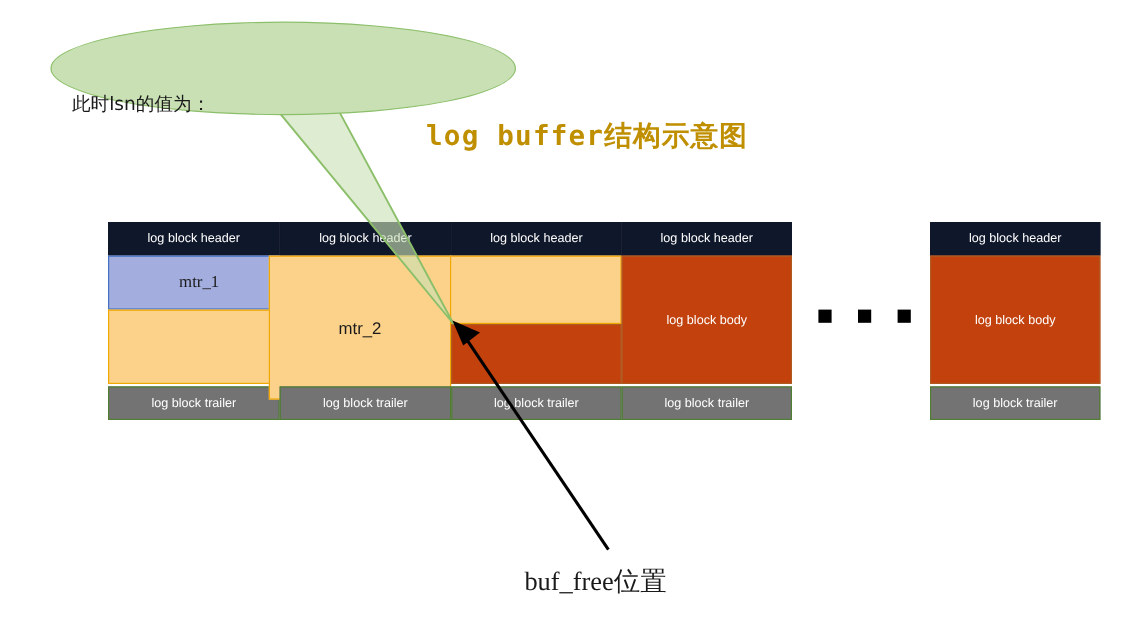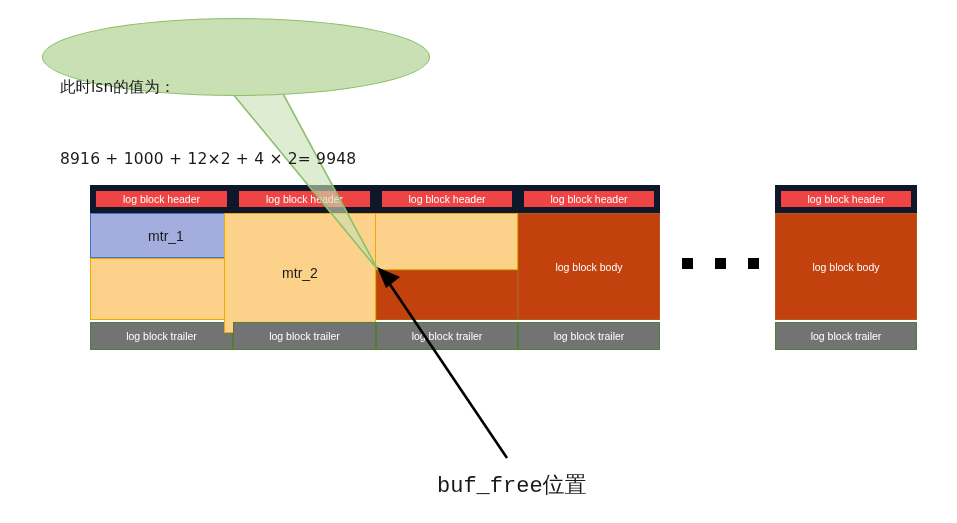--- a/index.html
+++ b/index.html
@@ -70,22 +70,22 @@
     position: absolute;
     box-sizing: border-box;
     display: flex;
     align-items: center;
     justify-content: center;
     color: #ffffff;
     font-size: 10.5px;
     white-space: nowrap;
   }
   .seg-header {
-    background: #ef4444;
-    border: 6px solid #0f172a;
+    background: #0f172a;
+    border: 1px solid #0f172a;
   }
   .seg-body {
     background: #c2410c;
     border: 1px solid #ae5a21;
   }
   .seg-trailer {
     background: #737373;
     border: 1px solid #507e32;
   }
   .seg-mtr1 {
@@ -134,44 +134,44 @@
   #arrow-layer { z-index: 7; }
 
   
   .buf-label {
     position: absolute;
     left: 437px;
     top: 470px;
     font-size: 22px;
     color: #1a1a1a;
     white-space: nowrap;
-    font-family: Liberation Mono, monospace;
+    font-family: Liberation Serif, serif;
     z-index: 3;
   }
 </style>
 </head>
 <body>
 
 <div id="stage">
 
   <div class="callout"></div>
 
   <svg class="overlay" id="tail-layer">
     <polygon points="228,88 280,88 378,270" fill="#c9e0b4" fill-opacity="0.62" stroke="#8cbf6a" stroke-width="1.6"></polygon>
   </svg>
 
   <div class="callout-text">
     <div>此时lsn的值为：</div>
-    <div class="callout-line2">8916 + 1000 + 12×2 + 4 × 2= 9948</div>
-  </div>
-
+  </div>
+
+  <div class="title">log buffer结构示意图</div>
 
   <div class="block" style="left:90px; top:185px; width:143px; height:165px;">
     <div class="seg seg-header" style="left:0; top:0; width:143px; height:28px;">log block header</div>
-    <div class="seg seg-mtr1" style="left:0; top:28px; width:152px; height:45px;">mtr_1</div>
+    <div class="seg seg-mtr1" style="left:0; top:28px; width:152px; height:45px;font-family:Liberation Serif, serif;">mtr_1</div>
     <div class="seg seg-light" style="left:0; top:73px; width:152px; height:62px;"></div>
     <div class="seg seg-trailer" style="left:0; top:137px; width:143px; height:28px;">log block trailer</div>
   </div>
 
   <div class="block" style="left:233px; top:185px; width:143px; height:165px;">
     <div class="seg seg-header" style="left:0; top:0; width:143px; height:28px;">log block header</div>
     <div class="seg seg-mtr2" style="left:-9px; top:28px; width:152px; height:120px;text-align:right;">mtr_2</div>
     <div class="seg seg-trailer" style="left:0; top:137px; width:143px; height:28px;">log block trailer</div>
   </div>
 

